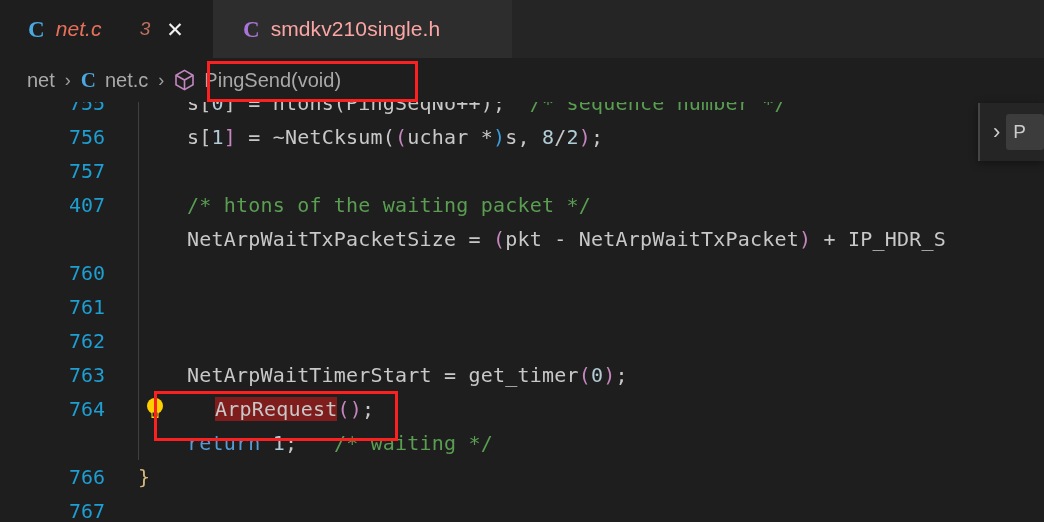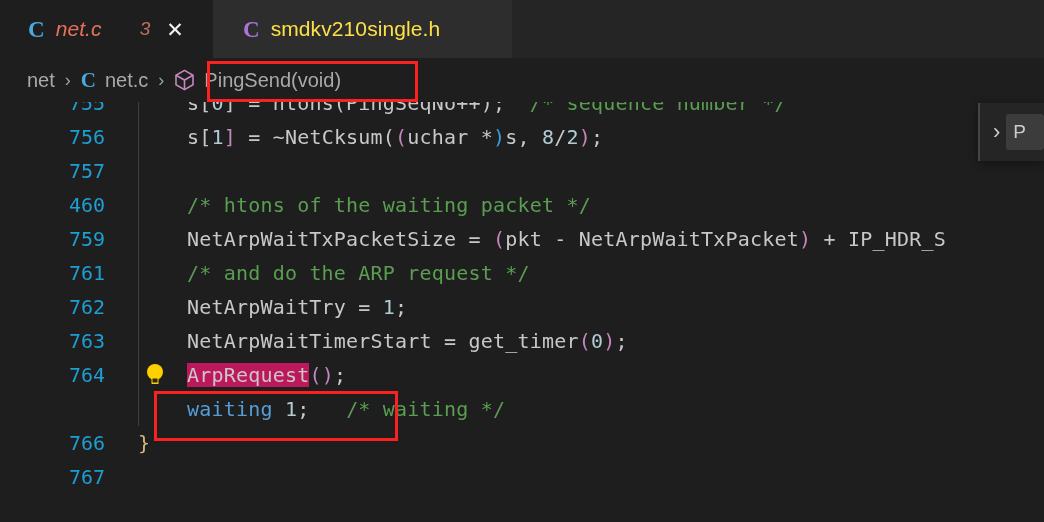--- a/index.html
+++ b/index.html
@@ -65,21 +65,21 @@
   .tab-lang-icon.c-purple { color: #a975d8; }
   .tab-label {
     font-size: 21px;
     letter-spacing: 0.1px;
   }
   .tab-label.dirty {
     color: #e8705b;
     font-style: italic;
   }
   .tab-label.normal {
-    color: #fde047;
+    color: #fca5a5;
     font-style: normal;
   }
   .tab-badge {
     color: #c0705f;
     font-size: 19px;
     font-style: italic;
     margin-left: 38px;
   }
   .tab-close {
     color: #f0f0f0;
@@ -173,21 +173,21 @@
   }
   
   .t-def    { color: #c8c8c8; }
   .t-com    { color: #5a9e52; }
   .t-num    { color: #b2ccd6; }
   .t-punct  { color: #c586c0; }
   .t-paren2 { color: #3b9ede; }
   .t-kw     { color: #569cd6; }
   .t-brace  { color: #d7ba7d; }
   .t-op     { color: #c8c8c8; }
-  .sel      { background: #be185d; }
+  .sel      { background: #7f1d1d; margin-left: 28px; }
 
   .bulb {
     position: absolute;
     left: 145px;
     top: 5px;
     width: 20px;
     height: 24px;
   }
 
   
@@ -287,31 +287,32 @@
       </span>
       <span>PingSend(void)</span>
     </span>
   </div>
 
   <div class="editor">
     <div id="code-lines">
         <div class="code-line" style="margin-top: -16px;"><span class="linenum">755</span><span class="guide"></span><span class="linetext"><span class="t-def">    s[</span><span class="t-num">0</span><span class="t-def">] = htons(PingSeqNo++);  </span><span class="t-com">/* sequence number */</span></span></div>
         <div class="code-line"><span class="linenum">756</span><span class="guide"></span><span class="linetext"><span class="t-def">    s[</span><span class="t-num">1</span><span class="t-punct">]</span><span class="t-def"> = ~NetCksum(</span><span class="t-punct">(</span><span class="t-def">uchar </span><span class="t-op">*</span><span class="t-paren2">)</span><span class="t-def">s, </span><span class="t-num">8</span><span class="t-op">/</span><span class="t-num">2</span><span class="t-punct">)</span><span class="t-def">;</span></span></div>
         <div class="code-line"><span class="linenum">757</span><span class="guide"></span><span class="linetext"></span></div>
-        <div class="code-line"><span class="linenum">460</span><span class="guide"></span><span class="linetext"><span class="t-def">    </span><span class="t-com">/* htons of the waiting packet */</span></span></div>
-        <div class="code-line"><span class="linenum">759</span><span class="guide"></span><span class="linetext"><span class="t-def">    NetArpWaitTxPacketSize = </span><span class="t-punct">(</span><span class="t-def">pkt - NetArpWaitTxPacket</span><span class="t-punct">)</span><span class="t-def"> + IP_HDR_S</span></span></div>
-        <div class="code-line"><span class="linenum">761</span><span class="guide"></span><span class="linetext"><span class="t-def">    </span><span class="t-com">/* and do the ARP request */</span></span></div>
-        <div class="code-line"><span class="linenum">762</span><span class="guide"></span><span class="linetext"><span class="t-def">    NetArpWaitTry = </span><span class="t-num">1</span><span class="t-def">;</span></span></div>
+        <div class="code-line"><span class="linenum">407</span><span class="guide"></span><span class="linetext"><span class="t-def">    </span><span class="t-com">/* htons of the waiting packet */</span></span></div>
+        <div class="code-line"><span class="guide"></span><span class="linetext"><span class="t-def">    NetArpWaitTxPacketSize = </span><span class="t-punct">(</span><span class="t-def">pkt - NetArpWaitTxPacket</span><span class="t-punct">)</span><span class="t-def"> + IP_HDR_S</span></span></div>
+        <div class="code-line"><span class="linenum">760</span><span class="guide"></span><span class="linetext"></span></div>
+        <div class="code-line"><span class="linenum">761</span><span class="guide"></span><span class="linetext"><span class="t-def">    </span></span></div>
+        <div class="code-line"><span class="linenum">762</span><span class="guide"></span></div>
         <div class="code-line"><span class="linenum">763</span><span class="guide"></span><span class="linetext"><span class="t-def">    NetArpWaitTimerStart = get_timer</span><span class="t-punct">(</span><span class="t-num">0</span><span class="t-punct">)</span><span class="t-def">;</span></span></div>
         <div class="code-line"><span class="linenum">764</span><span class="guide"></span><span class="bulb"><svg width="20" height="24" viewBox="0 0 20 24">
               <circle cx="10" cy="9" r="8" fill="#ffd000"></circle>
               <rect x="6.5" y="14" width="7" height="7" fill="#ffd000"></rect>
               <rect x="7.5" y="15.5" width="5" height="4" fill="#2b2b10"></rect>
             </svg></span><span class="linetext"><span class="t-def">    </span><span class="t-def sel">ArpRequest</span><span class="t-punct">(</span><span class="t-punct">)</span><span class="t-def">;</span></span></div>
-        <div class="code-line"><span class="guide"></span><span class="linetext"><span class="t-def">    </span><span class="t-kw">waiting</span><span class="t-def"> </span><span class="t-num">1</span><span class="t-def">;   </span><span class="t-com">/* waiting */</span></span></div>
+        <div class="code-line"><span class="guide"></span><span class="linetext"><span class="t-def">    </span><span class="t-kw">return</span><span class="t-def"> </span><span class="t-num">1</span><span class="t-def">;   </span><span class="t-com">/* waiting */</span></span></div>
         <div class="code-line"><span class="linenum">766</span><span class="linetext"><span class="t-brace">}</span></span></div>
         <div class="code-line"><span class="linenum">767</span><span class="linetext"></span></div>
       </div>
   </div>
 
   <div class="peek" style="top:103px;">
     <span class="peek-chevron">›</span>
     <span class="peek-input">P</span>
   </div>
 

